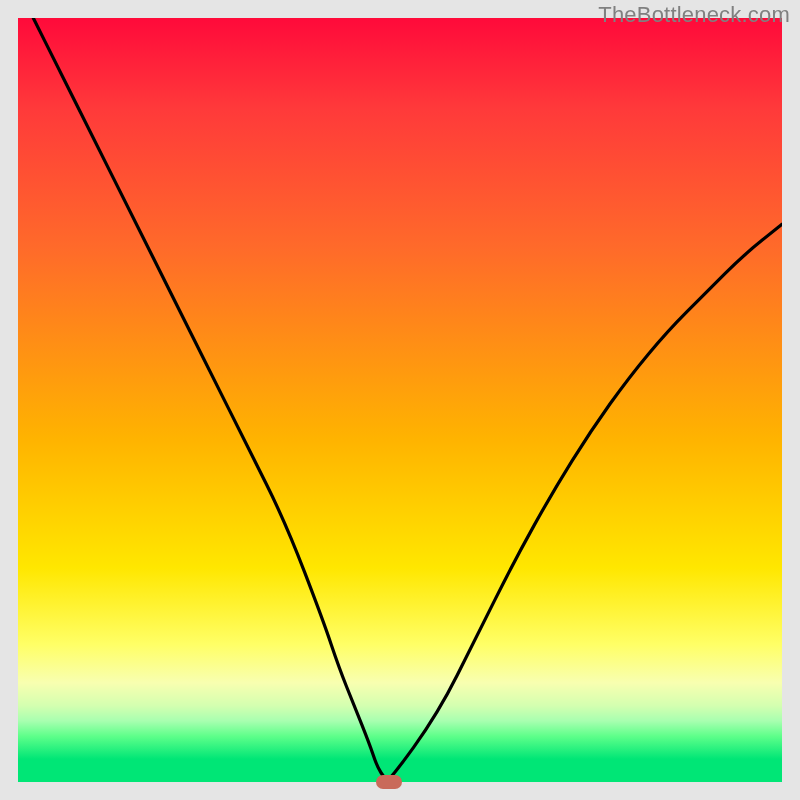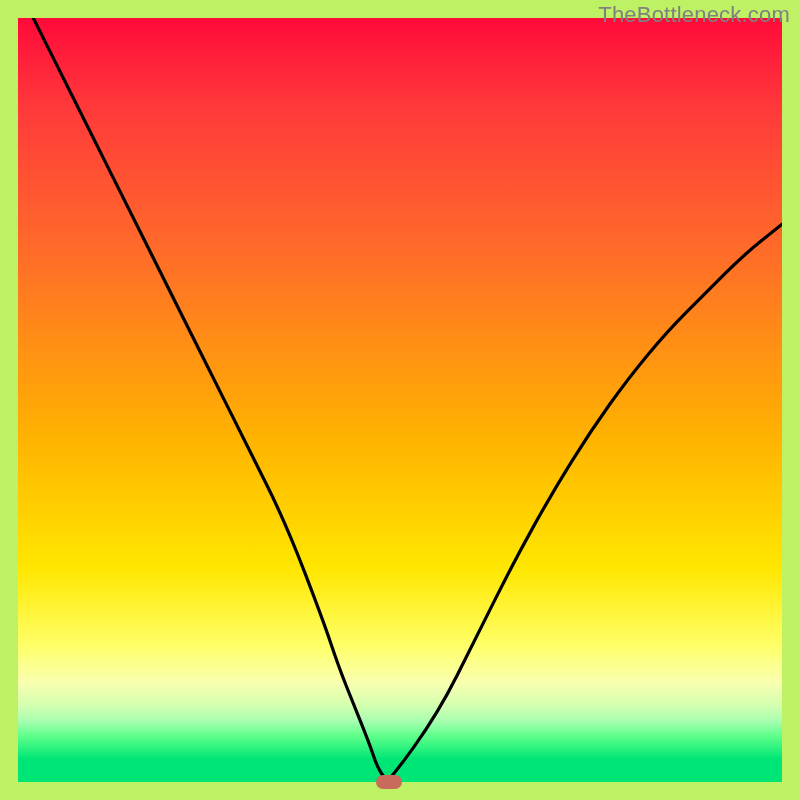--- a/index.html
+++ b/index.html
@@ -8,21 +8,21 @@
     width: 800px;
     height: 800px;
     background: #000;
     font-family: Arial, Helvetica, sans-serif;
     overflow: hidden;
   }
   .chart-frame {
     position: relative;
     width: 800px;
     height: 800px;
-    background: #bef264;
+    background: #e5e5e5;
   }
   .plot-area {
     position: absolute;
     left: 18px;
     top: 18px;
     width: 764px;
     height: 764px;
     background: linear-gradient(
       to bottom,
       #ff0a3a 0%,

